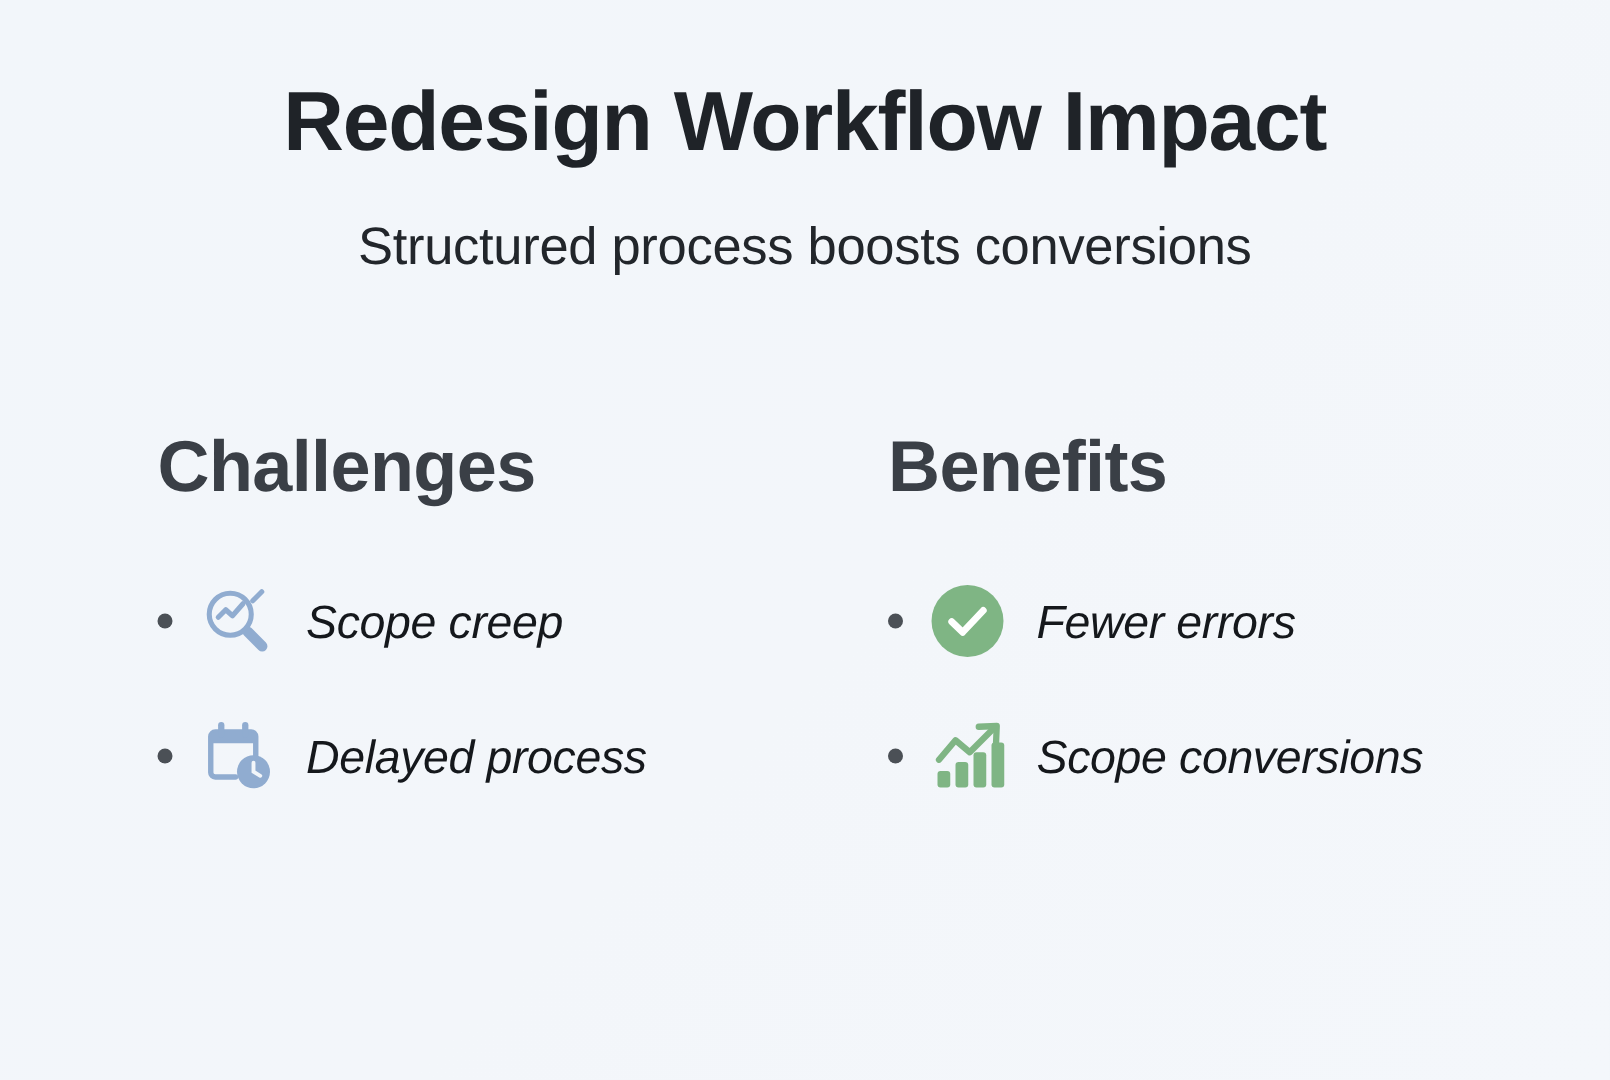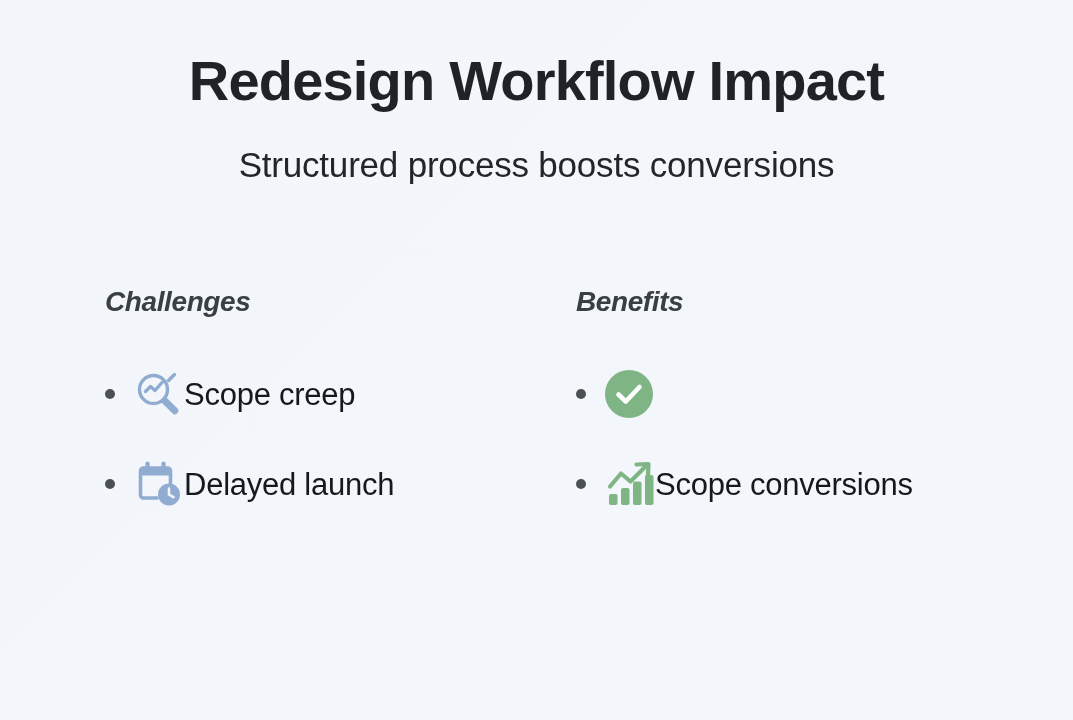--- a/index.html
+++ b/index.html
@@ -59,31 +59,30 @@
     top: 288px;
     left: 0;
     width: 1073px;
     height: 300px;
   }
   .column {
     position: absolute;
     top: 0;
   }
   .column-challenges { left: 105px; width: 440px; }
-  .column-benefits   { left: 576px; width: 460px; }
+  .column-benefits   { left: 592px; width: 460px; }
 
   .col-heading {
-    font-size: 28px;
+    font-size: 48px;
     font-weight: 700;
     color: #3a3f46;
     letter-spacing: -0.4px;
     line-height: 1.0;
     margin: 0 0 52px 0;
     white-space: nowrap;
-    font-style: italic;
   }
 
   .bullet-list {
     list-style: none;
     margin: 0;
     padding: 0;
   }
   .bullet-item {
     display: flex;
     align-items: center;
@@ -105,21 +104,23 @@
     height: 52px;
     flex: 0 0 auto;
     display: block;
   }
   .item-label {
     font-size: 31px;
     font-weight: 400;
     color: #15181c;
     letter-spacing: -0.25px;
     line-height: 1.0;
-    white-space: nowrap;
+    margin-left: 20px;
+    white-space: nowrap;
+    font-style: italic;
   }
 </style>
 </head>
 <body>
 
 <div class="slide">
 
   <div class="header">
     <h1 class="title">Redesign Workflow Impact</h1>
     <p class="subtitle">Structured process boosts conversions</p>
@@ -158,38 +159,39 @@
               <g stroke="#90acd0" stroke-width="4.2" stroke-linecap="round">
                 <line x1="15.5" y1="5.5" x2="15.5" y2="11.5"></line>
                 <line x1="31.5" y1="5.5" x2="31.5" y2="11.5"></line>
               </g>
               <circle cx="37" cy="36.5" r="11" fill="#90acd0"></circle>
               <g stroke="#f2f6fa" stroke-width="2.6" stroke-linecap="round" fill="none">
                 <path d="M37 30.5 L37 36.5 L41.5 39.2"></path>
               </g>
             </svg>
           </span>
-          <span class="item-label">Delayed launch</span>
+          <span class="item-label">Delayed process</span>
         </li>
 
       </ul>
     </div>
 
     <div class="column column-benefits">
       <h2 class="col-heading">Benefits</h2>
       <ul class="bullet-list">
 
         <li class="bullet-item">
           <span class="bullet-dot"></span>
           <span class="item-icon">
             <svg viewBox="0 0 52 52" width="52" height="52" aria-hidden="true">
               <circle cx="26" cy="26" r="24" fill="#7fb584"></circle>
               <path d="M15.5 26.5 L22.8 33.5 L36.5 19" fill="none" stroke="#ffffff" stroke-width="4.6" stroke-linecap="round" stroke-linejoin="round"></path>
             </svg>
           </span>
+          <span class="item-label">Fewer errors</span>
         </li>
 
         <li class="bullet-item">
           <span class="bullet-dot"></span>
           <span class="item-icon">
             <svg viewBox="0 0 52 52" width="52" height="52" aria-hidden="true">
               <g fill="#7fb584">
                 <rect x="6" y="36" width="8.5" height="11" rx="2"></rect>
                 <rect x="18" y="30" width="8.5" height="17" rx="2"></rect>
                 <rect x="30" y="23.5" width="8.5" height="23.5" rx="2"></rect>

